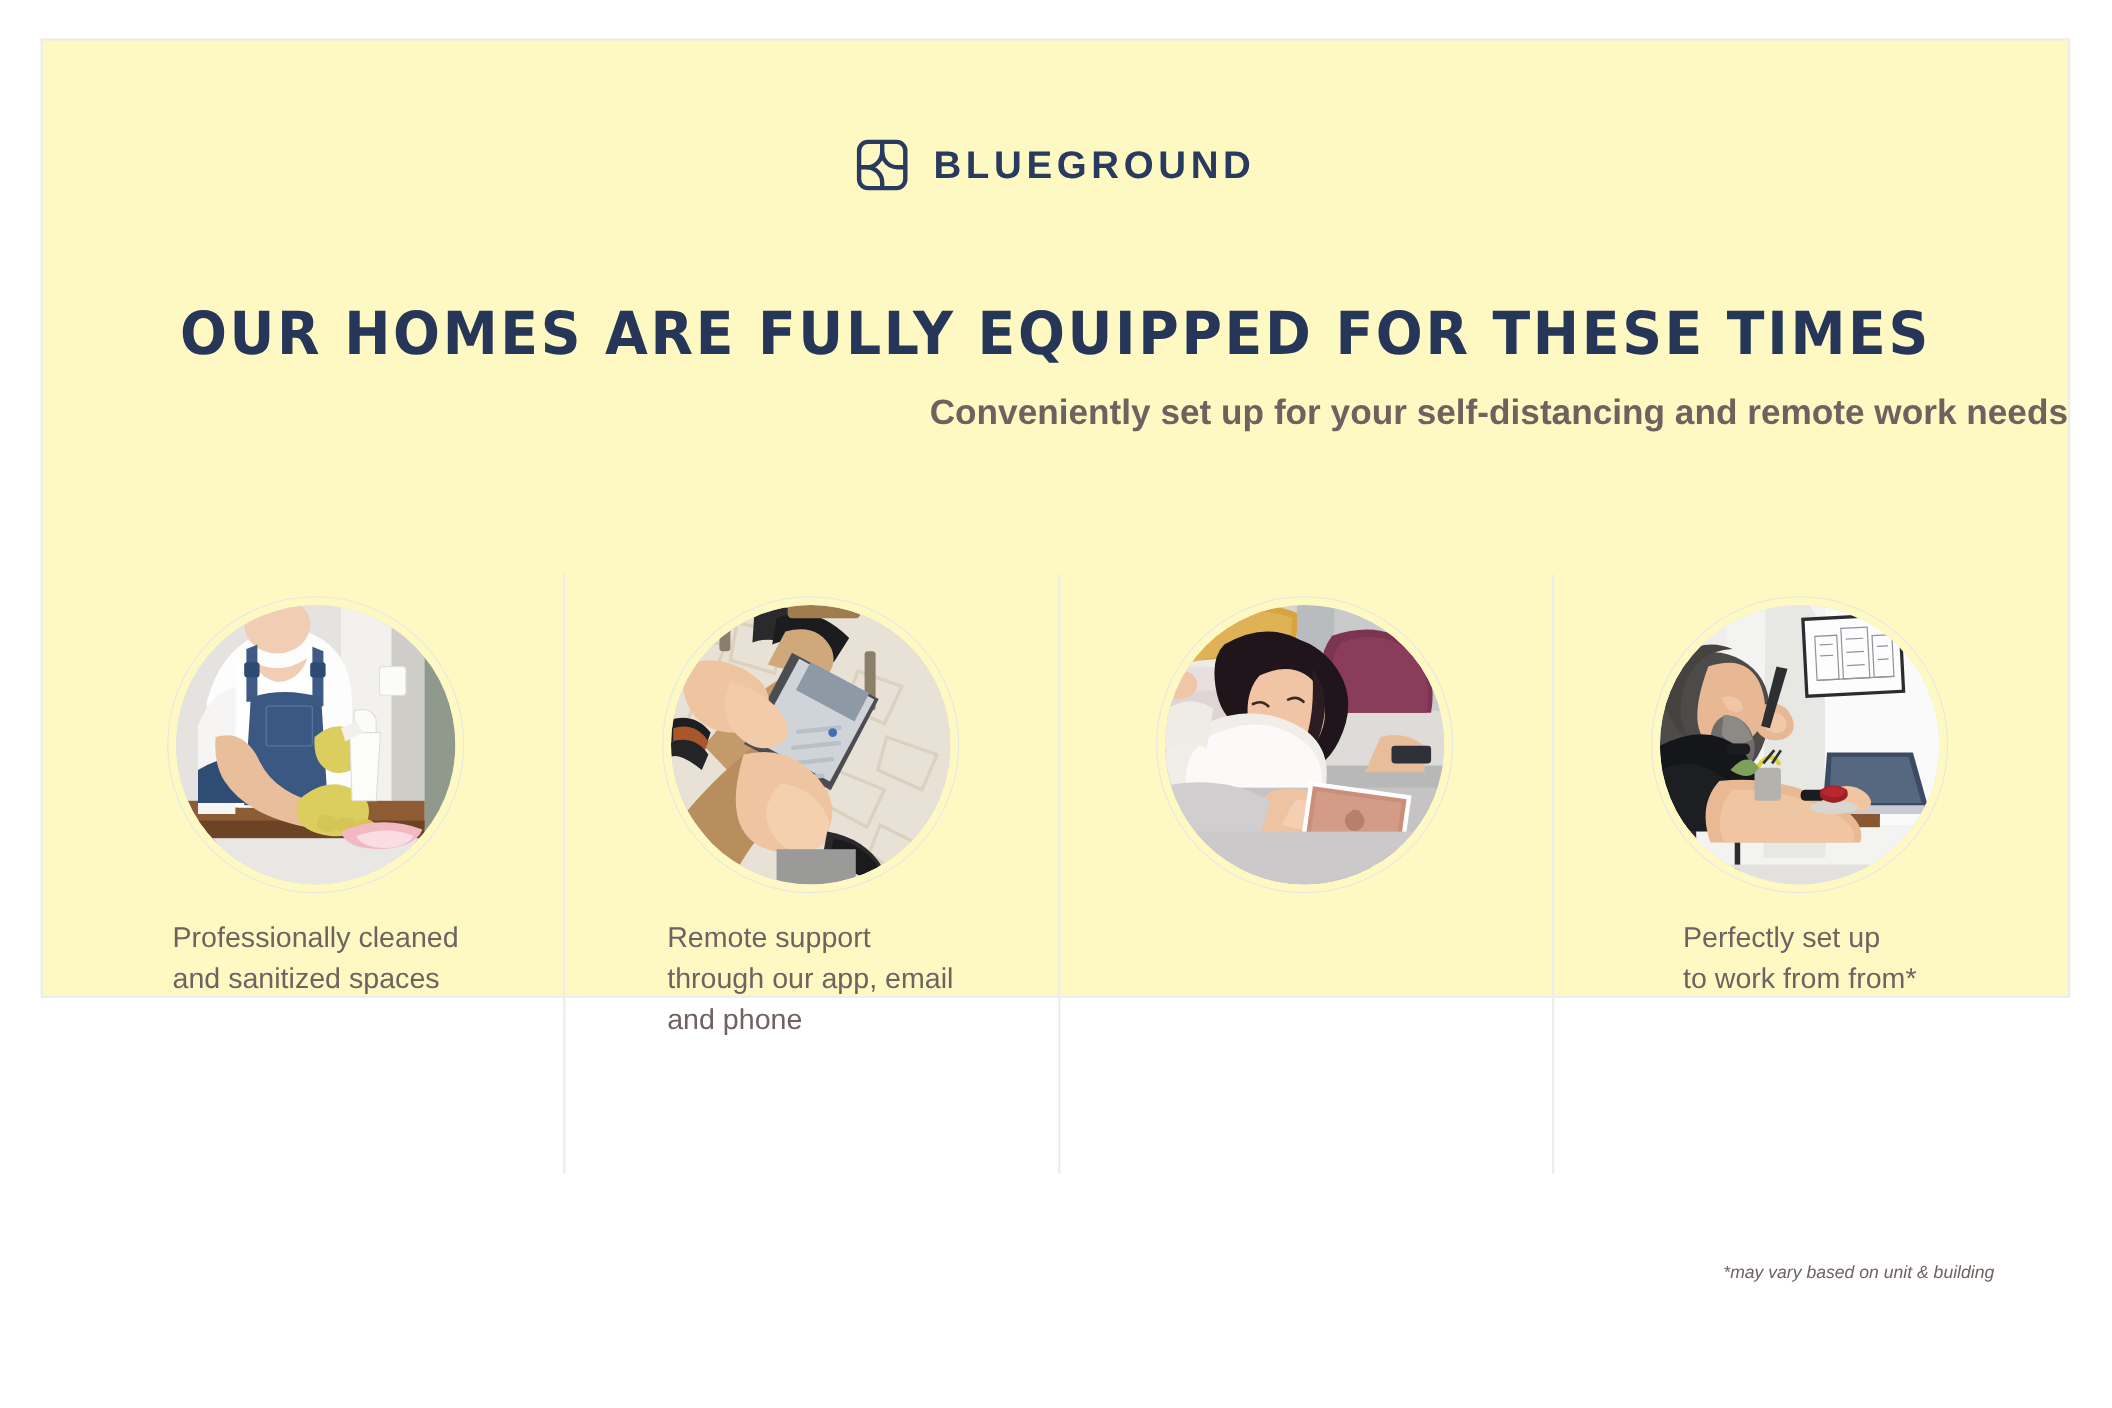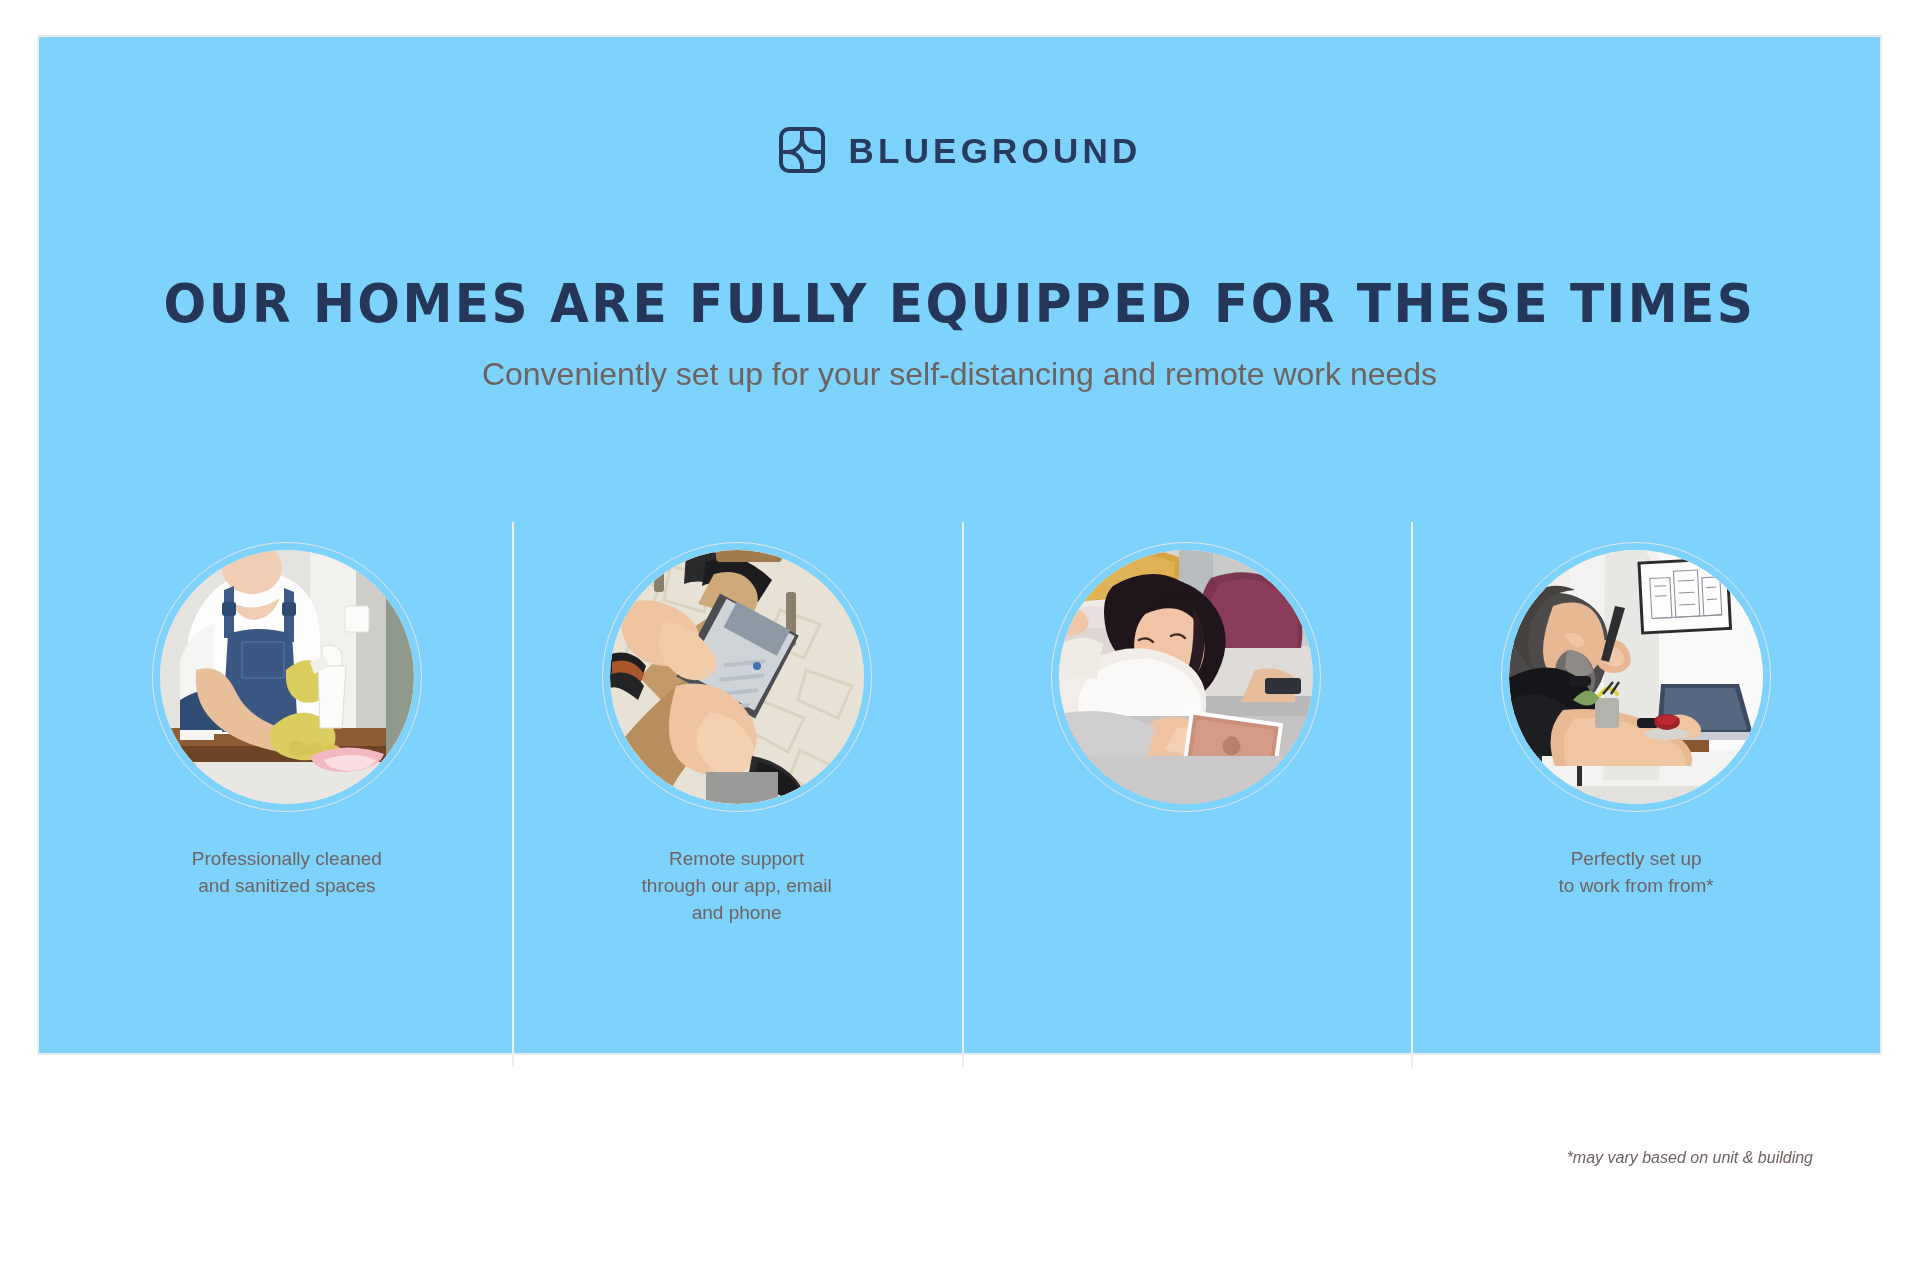--- a/index.html
+++ b/index.html
@@ -12,24 +12,24 @@
     height: 1280px;
     font-family: "Liberation Sans", sans-serif;
     overflow: hidden;
   }
 
   .poster {
     position: absolute;
     left: 37px;
     top: 35px;
     width: 1845px;
-    height: 1020px;
+    height: 872px;
     box-sizing: border-box;
     border: 2px solid #ececec;
-    background: #7dd3fc;
+    background: #fef9c3;
   }
 
   
   .brand {
     position: absolute;
     left: 0;
     top: 89px;
     width: 100%;
     display: flex;
     justify-content: center;
@@ -63,24 +63,24 @@
     transform: scaleX(0.93);
     transform-origin: center top;
     white-space: nowrap;
   }
 
   .subtitle {
     position: absolute;
     left: 0;
     top: 285px;
     width: 100%;
-    text-align: center;
+    text-align: right;
     font-family: "Liberation Sans", sans-serif;
     font-size: 32px;
-    font-weight: normal;
+    font-weight: bold;
     color: #6e625f;
     line-height: 1.3;
     white-space: nowrap;
   }
 
   
   .features {
     position: absolute;
     left: 23px;
     top: 485px;
@@ -127,24 +127,24 @@
     inset: 0;
     width: 254px;
     height: 254px;
     border-radius: 50%;
     overflow: hidden;
     background: #dfe2e4;
   }
   .photo svg { display: block; width: 254px; height: 254px; }
 
   .caption {
-    margin-top: 42px;
-    text-align: center;
+    margin-top: 30px;
+    text-align: left;
     font-family: "Liberation Sans", sans-serif;
-    font-size: 19px;
+    font-size: 26px;
     line-height: 1.42;
     color: #6f6260;
     white-space: pre-line;
     padding: 0 10px;
   }
 
   .footnote {
     position: absolute;
     right: 67px;
     top: 1112px;

